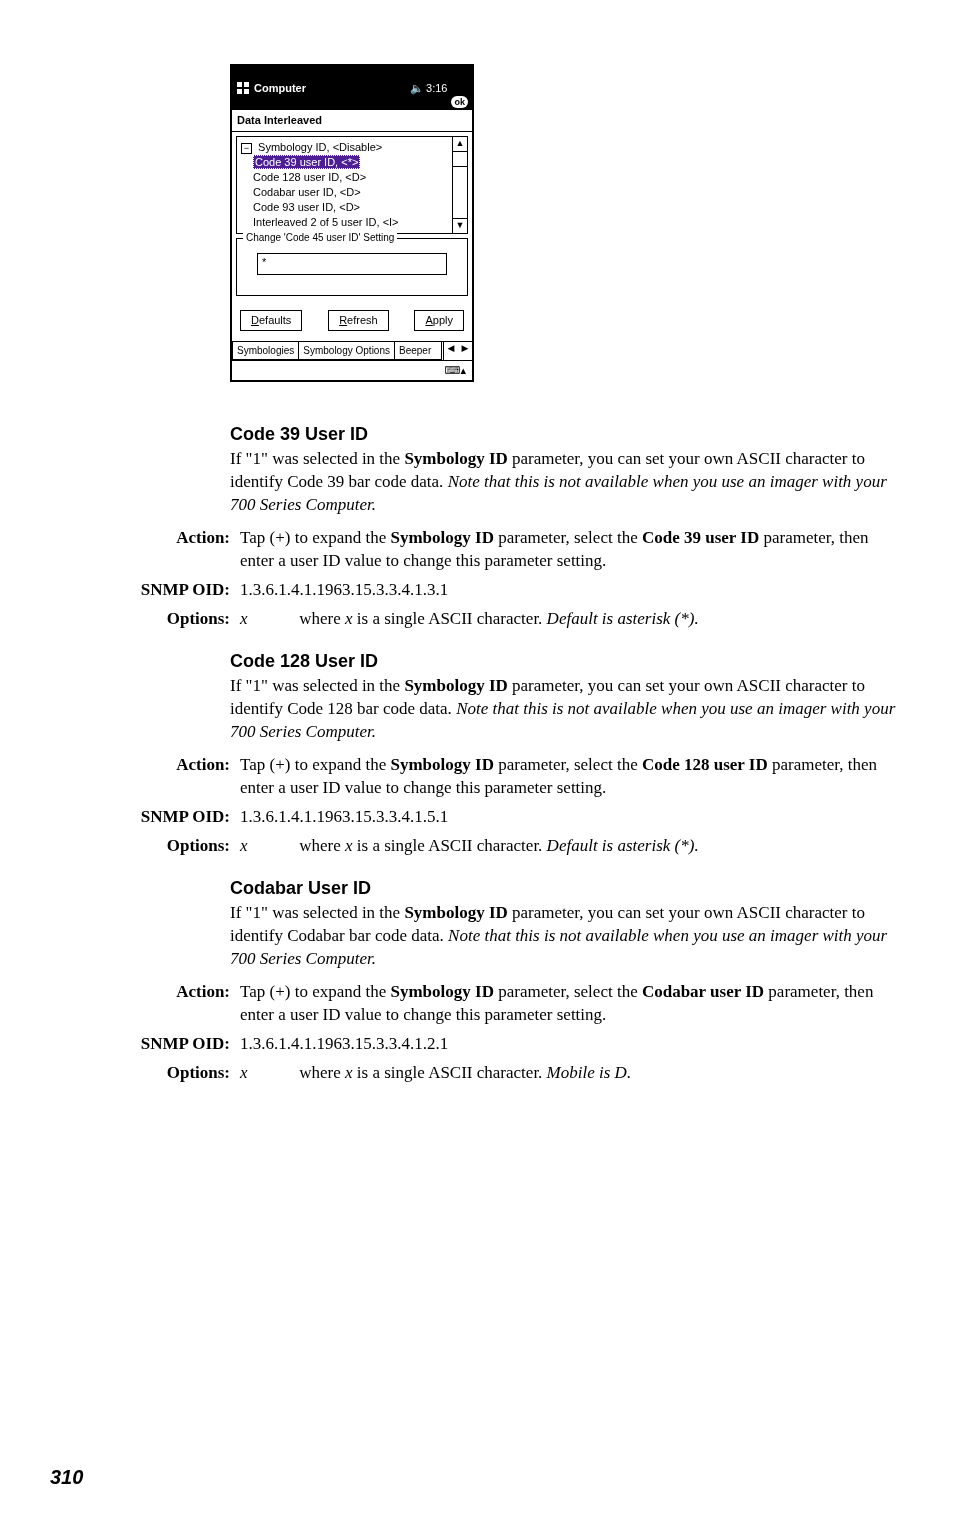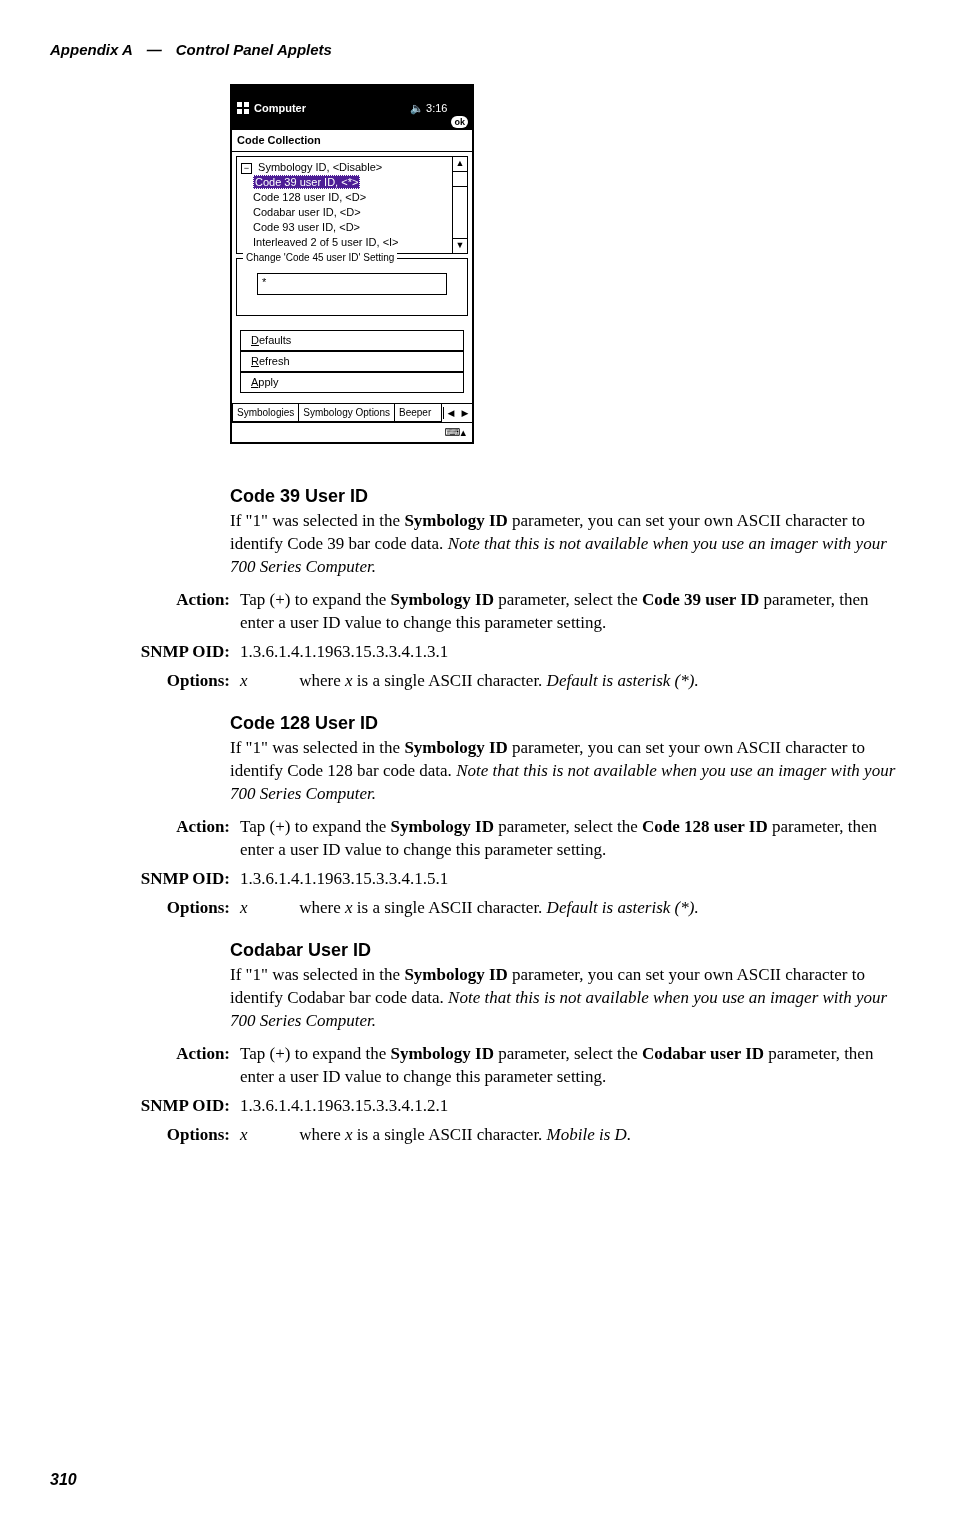--- a/index.html
+++ b/index.html
@@ -127,34 +127,32 @@
     border: 1px solid #000;
     margin: 14px 20px 0 20px;
     height: 18px;
     padding: 1px 4px;
   }
 
   .btnrow {
     display: flex;
     justify-content: space-between;
     padding: 10px 8px;
-    flex-direction: column;
   }
   .winbtn {
     border: 1px solid #000;
     padding: 2px 10px;
     font-size: 11px;
     background: #fff;
   }
   .winbtn .ul { text-decoration: underline; }
 
   .tabs {
     border-top: 1px solid #000;
     display: flex;
-    align-items: center;
     font-size: 10px;
   }
   .tab {
     border: 1px solid #000;
     border-top: none;
     padding: 2px 4px;
     margin-right: -1px;
   }
   .tab.cut { width: 38px; overflow: hidden; }
   .tabnav {
@@ -199,52 +197,47 @@
 
   .footer {
     position: absolute;
     bottom: 30px;
     left: 50px; right: 50px;
     display: flex;
     justify-content: space-between;
     font-family: "Helvetica Neue", Arial, sans-serif;
     font-weight: bold;
     font-style: italic;
-    font-size: 16px;
+    font-size: 20px;
     flex-direction: column;
   }
 </style>
 </head>
 <body>
 
 <div class="page">
 
-  <div class="header">
-    <span class="appx">Appendix  A</span>
-    <span class="dash">—</span>
-    <span>Control Panel Applets</span>
-  </div>
 
   <div class="screenshot-wrap">
     <div class="device">
       <div class="titlebar">
         <span class="win-icon">
           <svg viewBox="0 0 14 14">
               <rect x="1" y="1" width="5" height="5" fill="#fff"></rect>
               <rect x="8" y="1" width="5" height="5" fill="#fff"></rect>
               <rect x="1" y="8" width="5" height="5" fill="#fff"></rect>
               <rect x="8" y="8" width="5" height="5" fill="#fff"></rect>
             </svg>
         </span>
         <span class="title-text">Computer</span>
         <span class="spk">🔈</span>
         <span>3:16</span>
         <span class="ok" style="margin-left:4px">ok</span>
       </div>
-      <div class="subbar">Code Collection</div>
+      <div class="subbar">Data Interleaved</div>
 
       <div class="tree-area">
         <div class="tree-line root">
           <span class="box">−</span>
           <span class="lbl">Symbology ID, &lt;Disable&gt;</span>
         </div>
         <div class="tree-line sel"><span class="lbl">Code 39 user ID, &lt;*&gt;</span></div>
         <div class="tree-line"><span class="lbl">Code 128 user ID, &lt;D&gt;</span></div>
         <div class="tree-line"><span class="lbl">Codabar user ID, &lt;D&gt;</span></div>
         <div class="tree-line"><span class="lbl">Code 93 user ID, &lt;D&gt;</span></div>

